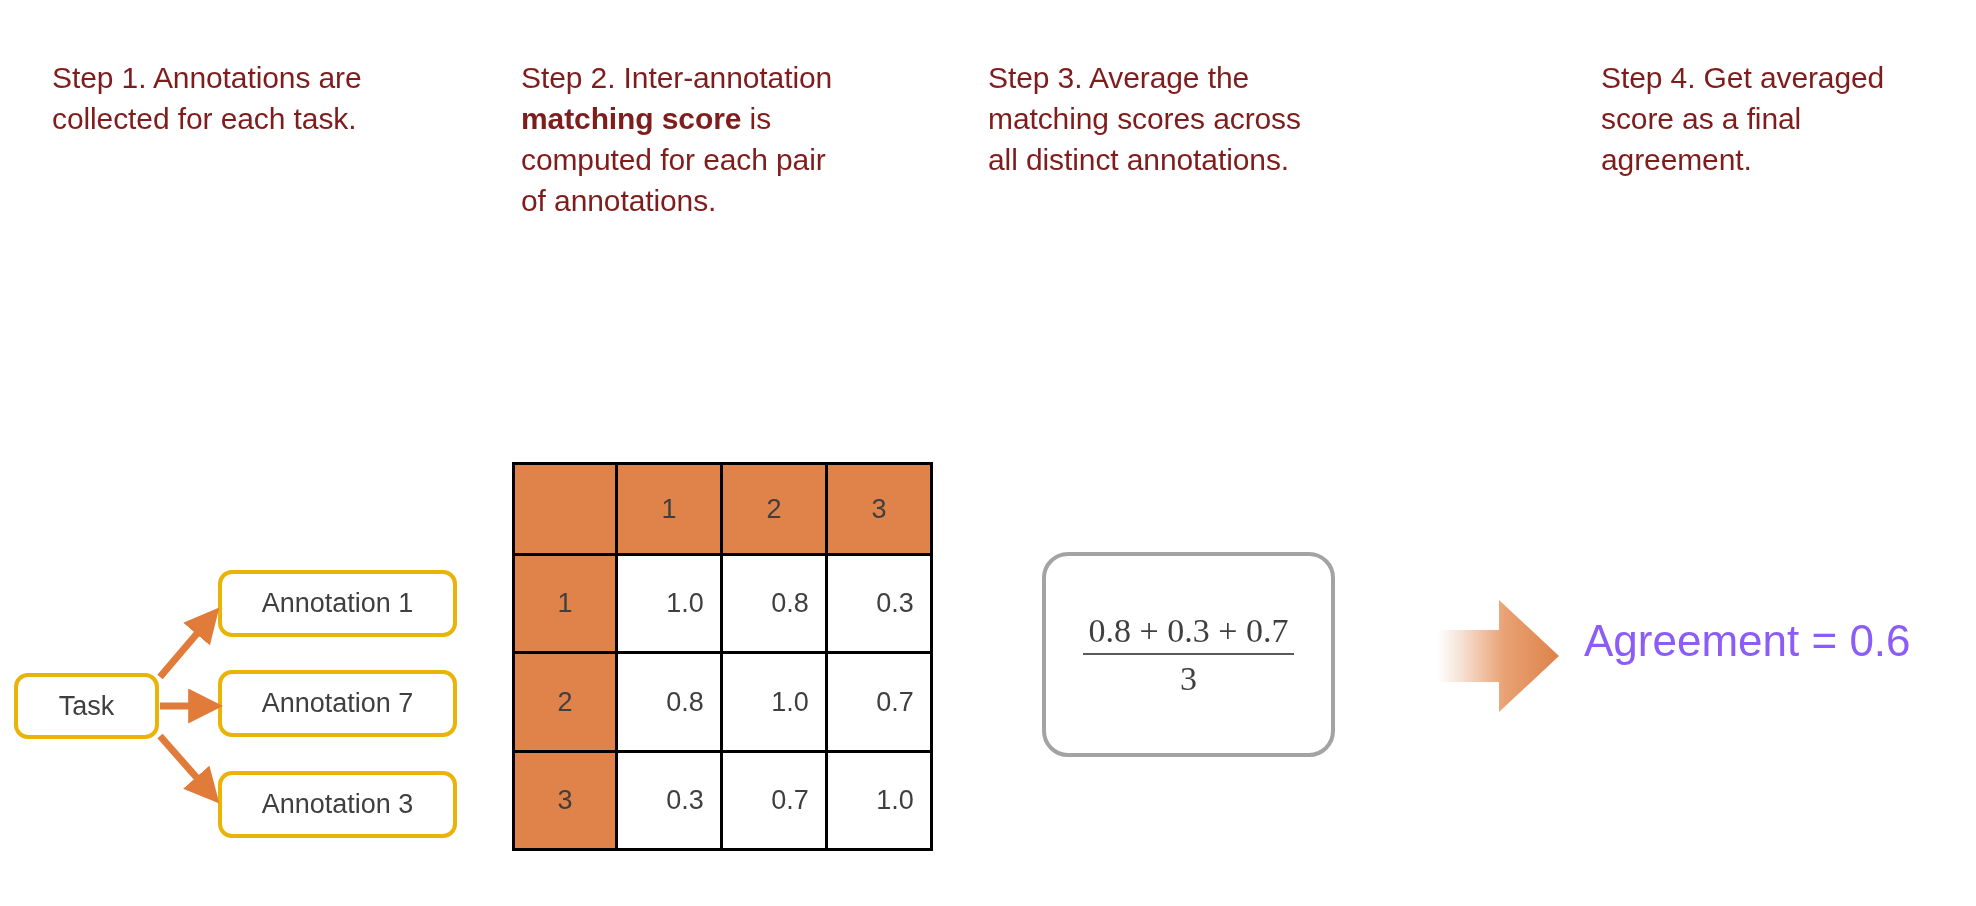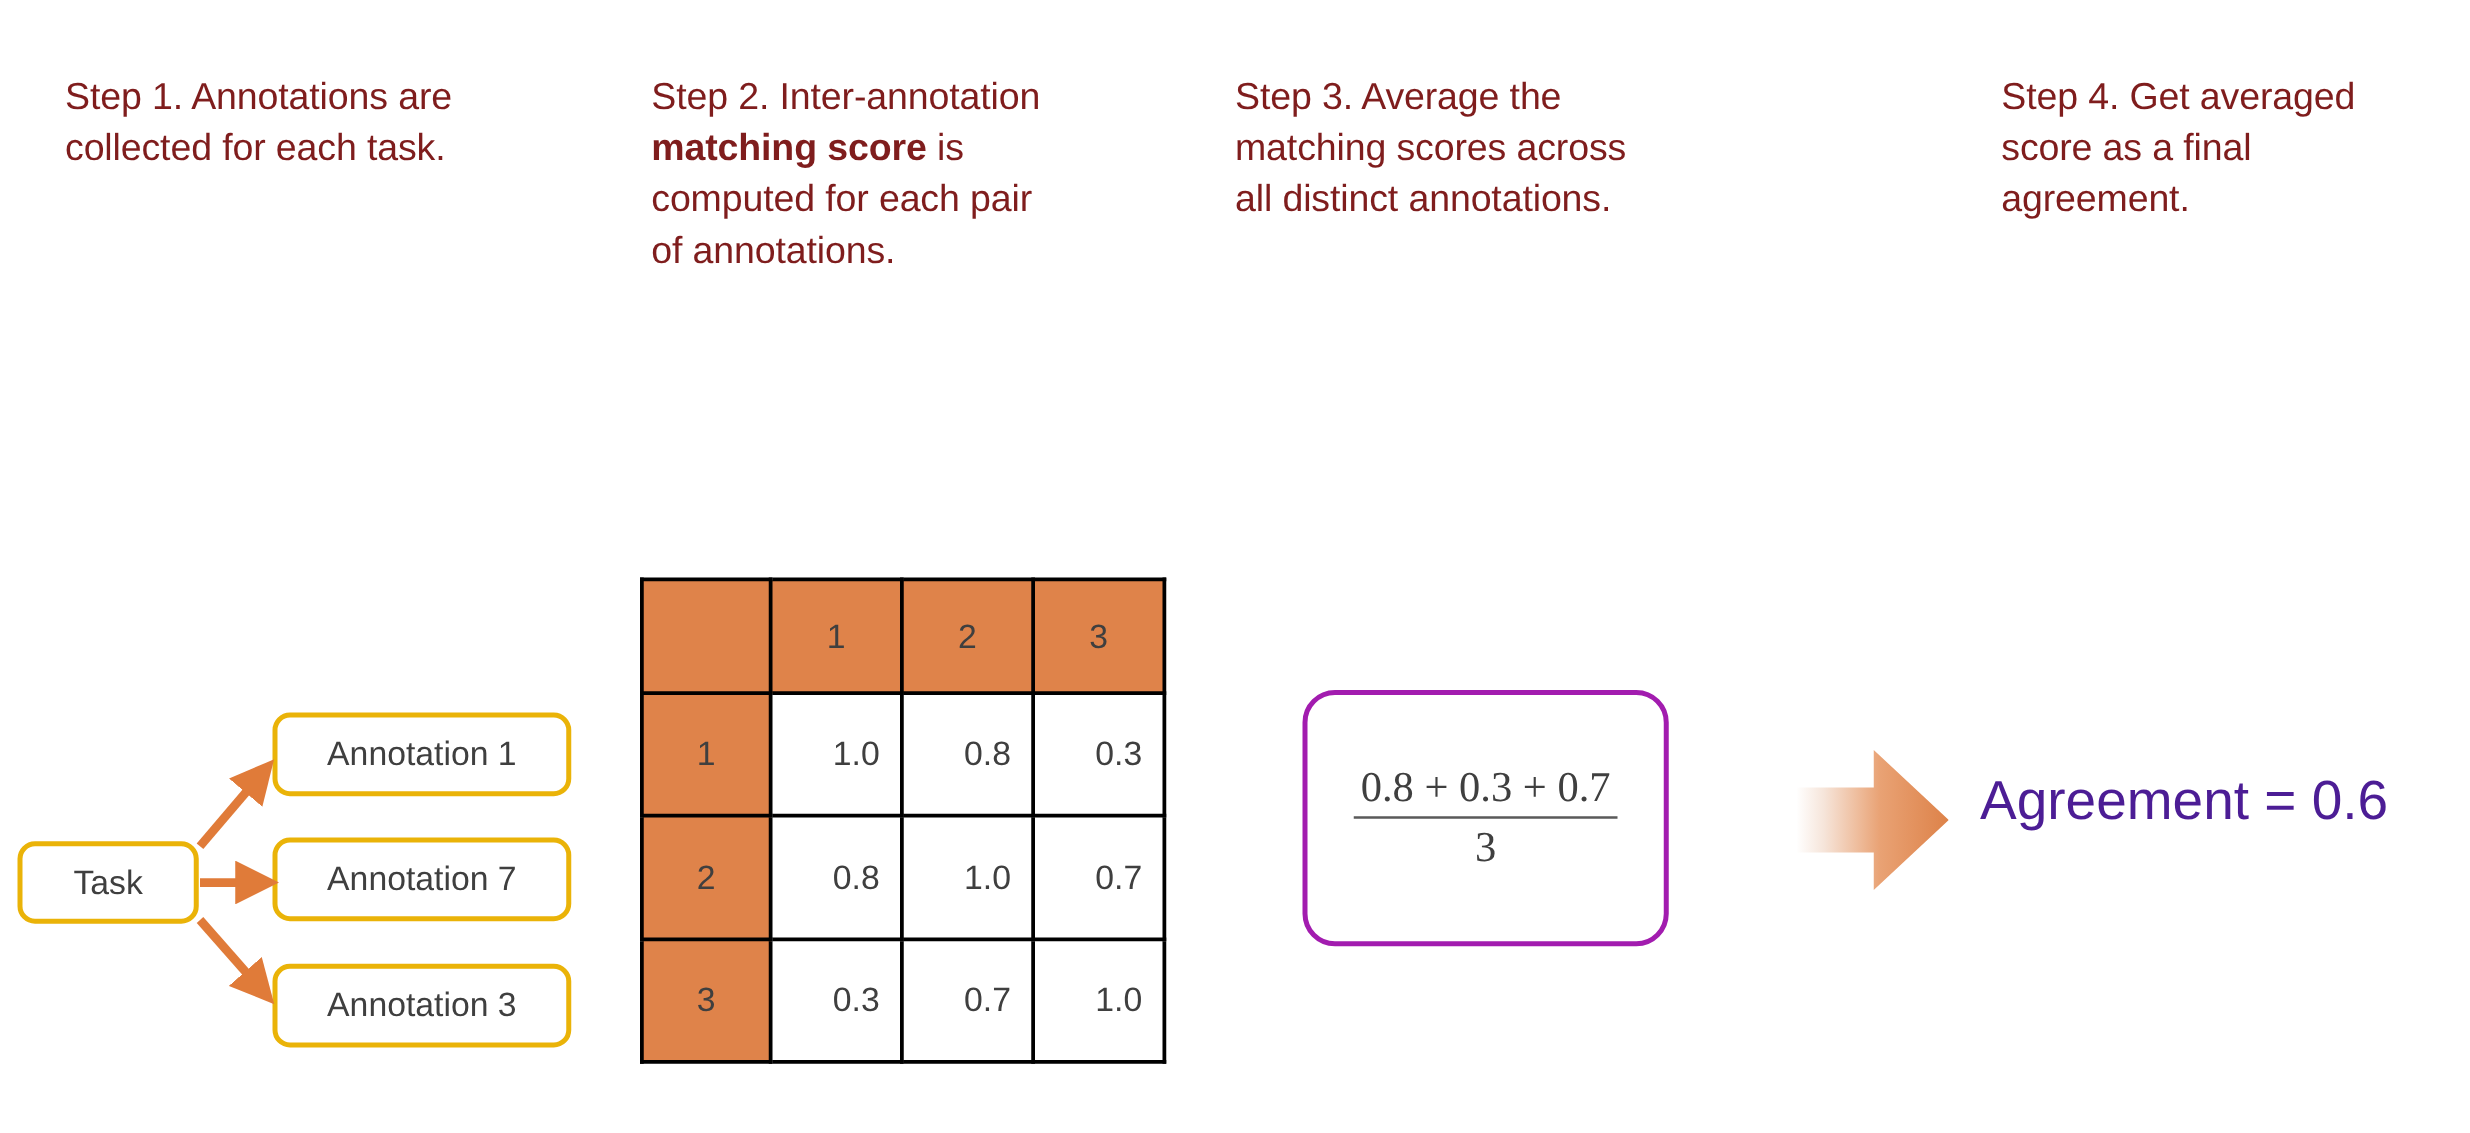--- a/index.html
+++ b/index.html
@@ -96,21 +96,21 @@
 
   
   #formula-card {
     position: absolute;
     left: 1042px;
     top: 552px;
     width: 293px;
     height: 205px;
     box-sizing: border-box;
     background: #ffffff;
-    border: 4px solid #a21caf;
+    border: 4px solid #a3a3a3;
     border-radius: 26px;
     display: flex;
     align-items: center;
     justify-content: center;
   }
   .fraction {
     display: inline-flex;
     flex-direction: column;
     align-items: center;
     font-family: "Liberation Serif", serif;
@@ -138,21 +138,21 @@
     top: 600px;
     width: 122px;
     height: 112px;
   }
   #result-text {
     position: absolute;
     left: 1584px;
     top: 616px;
     font-family: "Liberation Sans", sans-serif;
     font-size: 44px;
-    color: #4c1d95;
+    color: #8b5cf6;
     white-space: nowrap;
   }
 </style>
 </head>
 <body>
 
 <div class="canvas">
 
   <div class="step-heading" id="step-1">Step 1. Annotations are collected for each task.</div>
 

